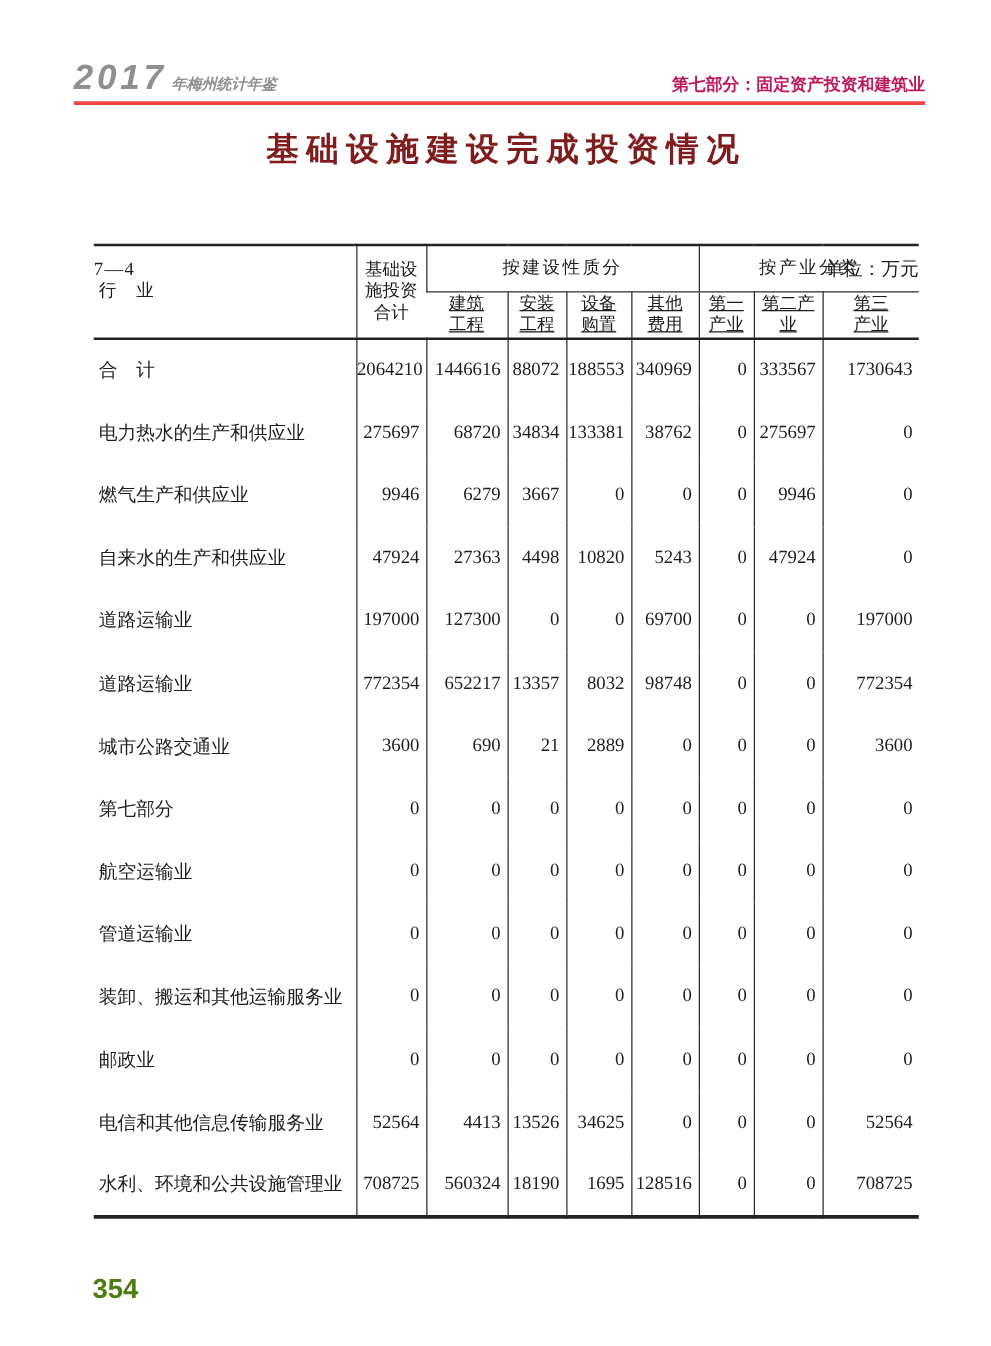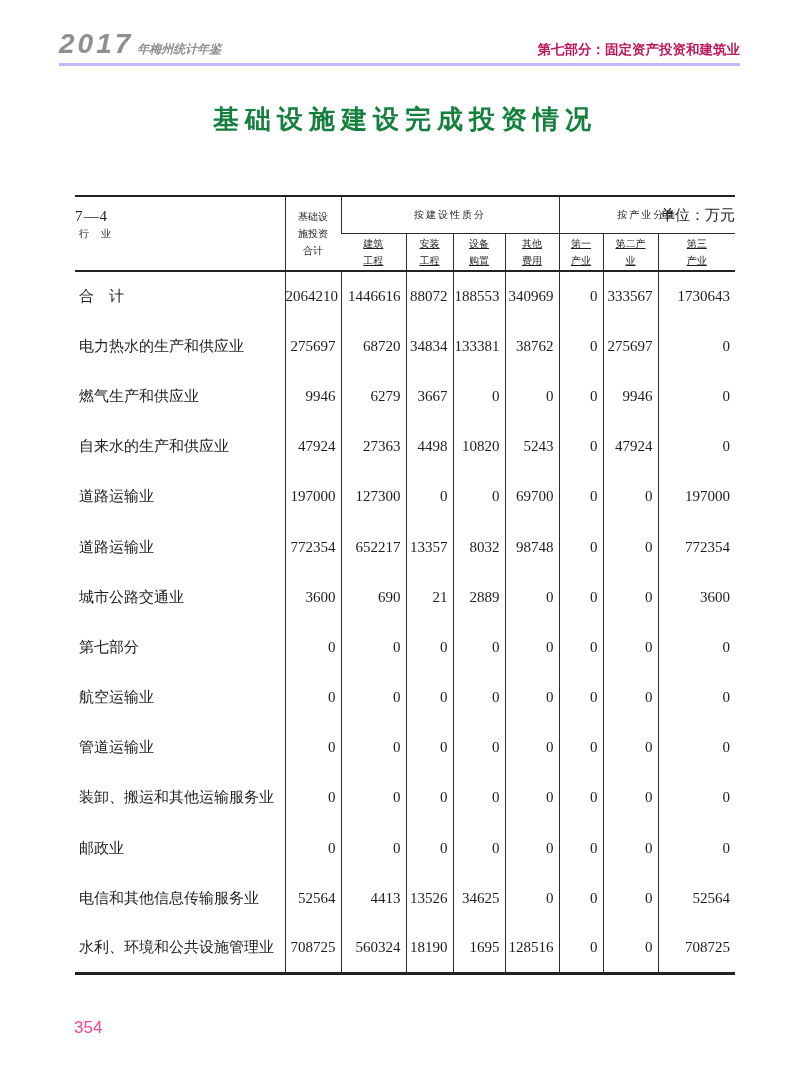--- a/index.html
+++ b/index.html
@@ -12,26 +12,26 @@
     margin: 0 auto;
     font-family: "Liberation Serif", "DejaVu Serif", serif;
     color: #1d1d1d;
     overflow: hidden;
   }
 
   
   .running-head {
     position: absolute;
     left: 59px;
-    top: 30px;
+    top: 48px;
     width: 681px;
     display: flex;
     justify-content: space-between;
     align-items: flex-end;
-    border-bottom: 3px solid #c4b5fd;
+    border-bottom: 3px solid #ef4444;
     padding-bottom: 5px;
   }
   .logo { display: flex; align-items: baseline; color: #8f8f8f; font-family: "Liberation Sans", "DejaVu Sans", sans-serif; }
   .logo-year {
     font-size: 28px;
     font-weight: bold;
     font-style: italic;
     letter-spacing: 3px;
     line-height: 1;
   }
@@ -53,21 +53,21 @@
   
   .doc-title {
     position: absolute;
     left: 75px;
     top: 102px;
     width: 660px;
     text-align: center;
     font-size: 26px;
     font-weight: bold;
     letter-spacing: 6px;
-    color: #15803d;
+    color: #7f1d1d;
   }
 
   
   .table-meta {
     position: absolute;
     left: 75px;
     top: 169px;
     width: 660px;
     height: 22px;
     font-size: 15px;
@@ -84,37 +84,38 @@
     table-layout: fixed;
     border-collapse: collapse;
     border-top: 2px solid #222;
     border-bottom: 3px solid #222;
     font-size: 15px;
     color: #1d1d1d;
   }
   th, td { border-left: 1.5px solid #2c2c2c; font-weight: normal; }
   th:first-child, td:first-child { border-left: none; }
   thead { border-bottom: 2px solid #222; }
-  thead th { font-size: 10px; line-height: 17px; text-align: center; vertical-align: middle; }
+  thead th { font-size: 14px; line-height: 17px; text-align: center; vertical-align: middle; }
   th.industry { text-align: left; padding-left: 4px; vertical-align: middle; letter-spacing: 1px; }
   th.total-hd { white-space: pre-line; }
   th.group-hd { height: 37px; border-bottom: 1.5px solid #2c2c2c; letter-spacing: 2px; margin-left: 12px; }
   th.sub-hd   { height: 38px; white-space: pre-line; text-decoration: underline; }
   tbody td { height: 50.2px; vertical-align: middle; }
   tbody td.label { text-align: left; padding-left: 4px; }
   tbody td.num   { text-align: right; padding-right: 5px; }
 
   
   .page-number {
     position: absolute;
     left: 74px;
     top: 1018px;
     font-family: "Liberation Sans", "DejaVu Sans", sans-serif;
-    font-size: 17px;
-    color: #ec4899;
+    font-size: 22px;
+    color: #4d7c0f;
+    font-weight: bold;
   }
 </style>
 </head>
 <body>
 
 <div class="page">
 
   <div class="running-head">
     <div class="logo">
       <span class="logo-year">2017</span>

